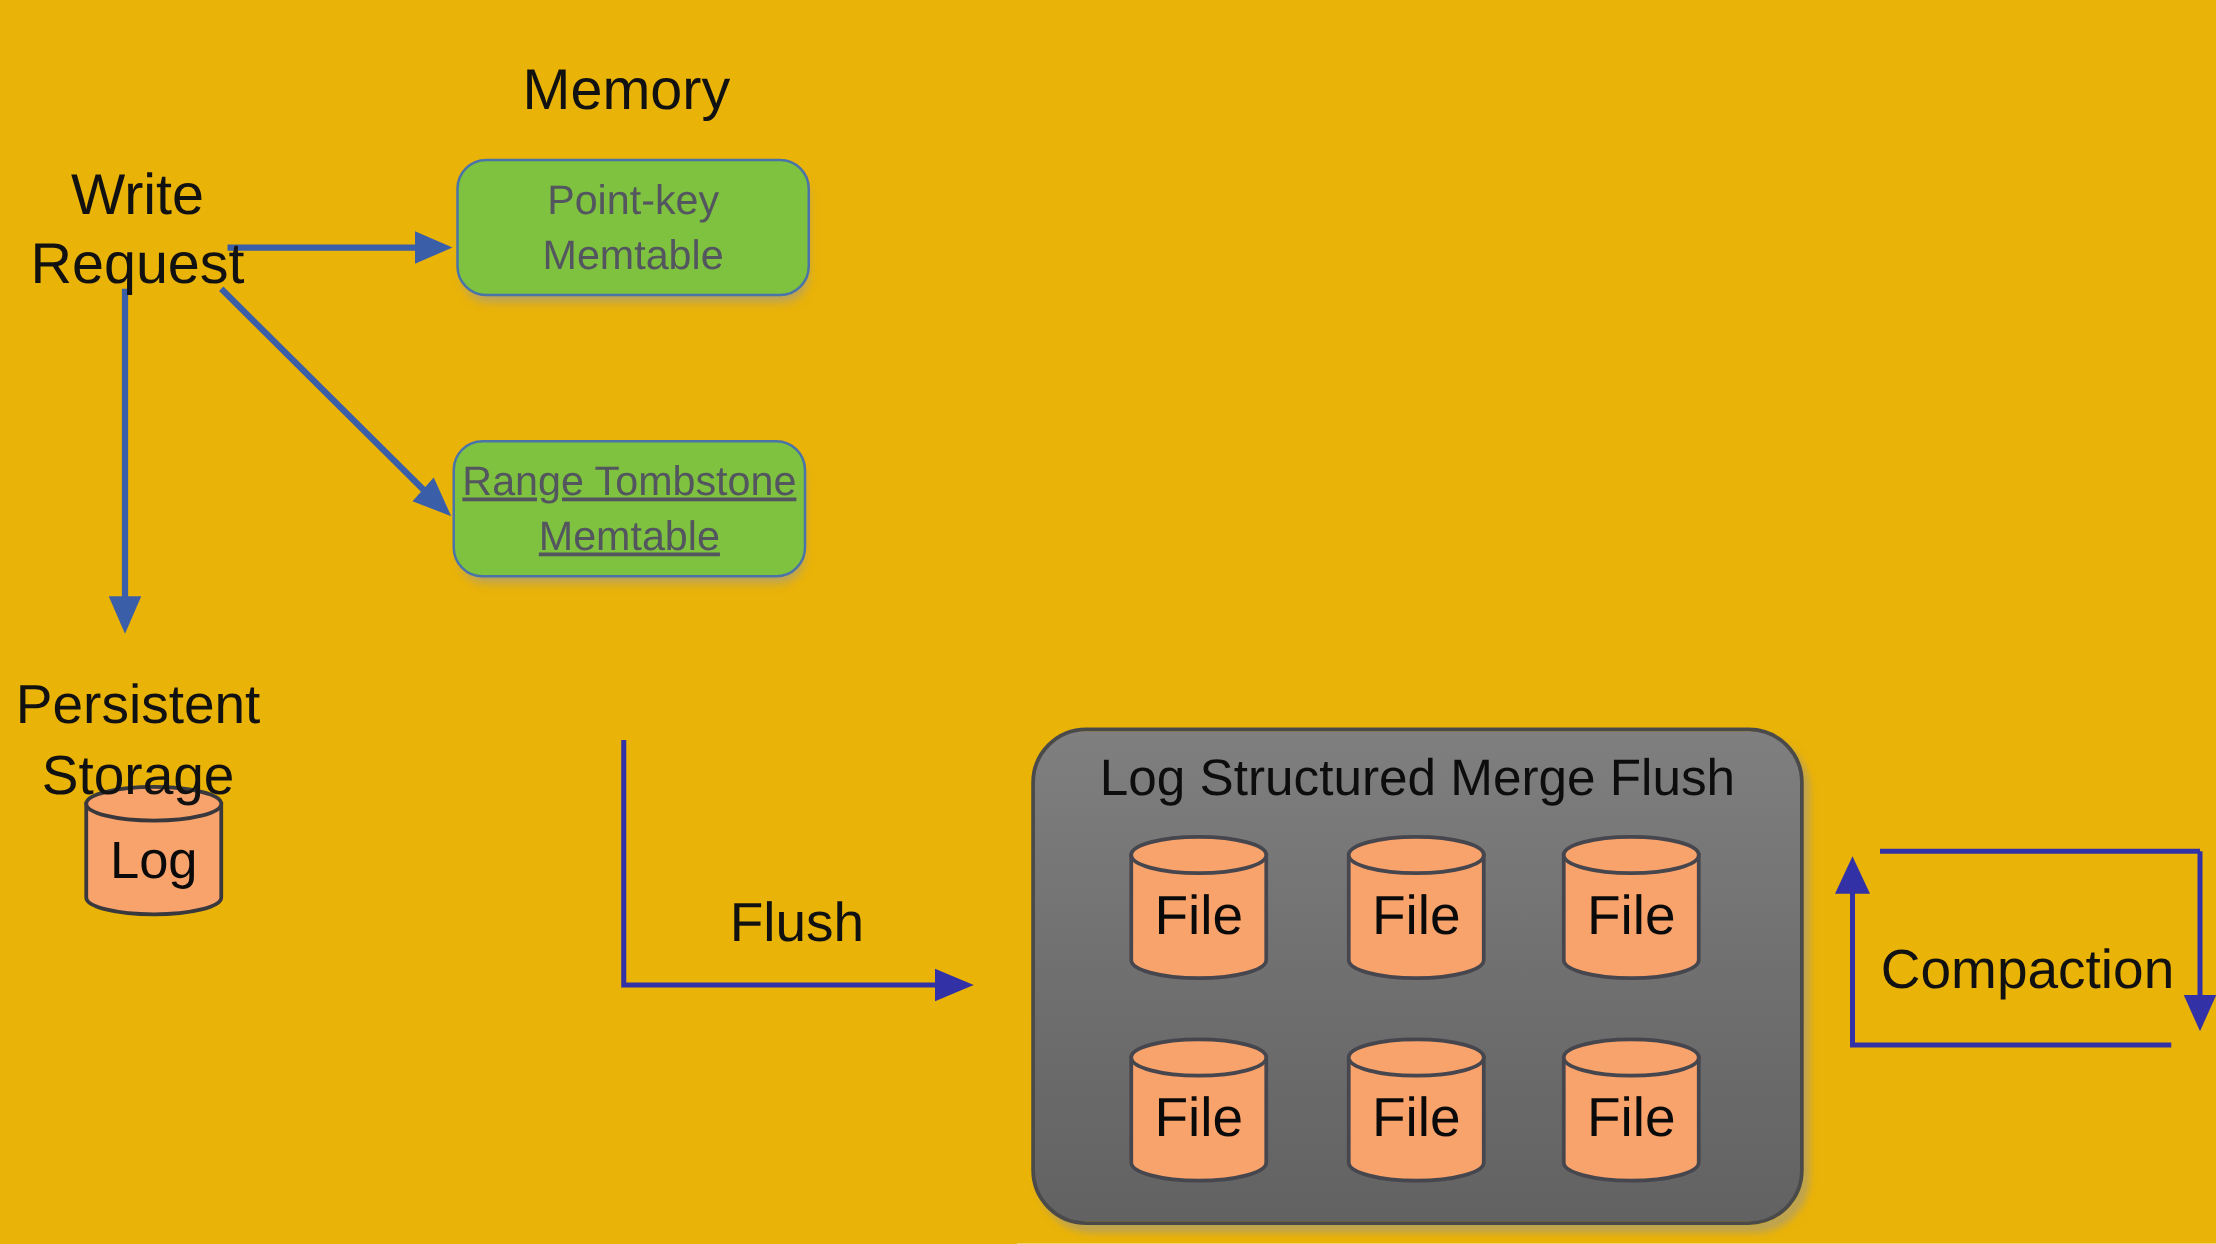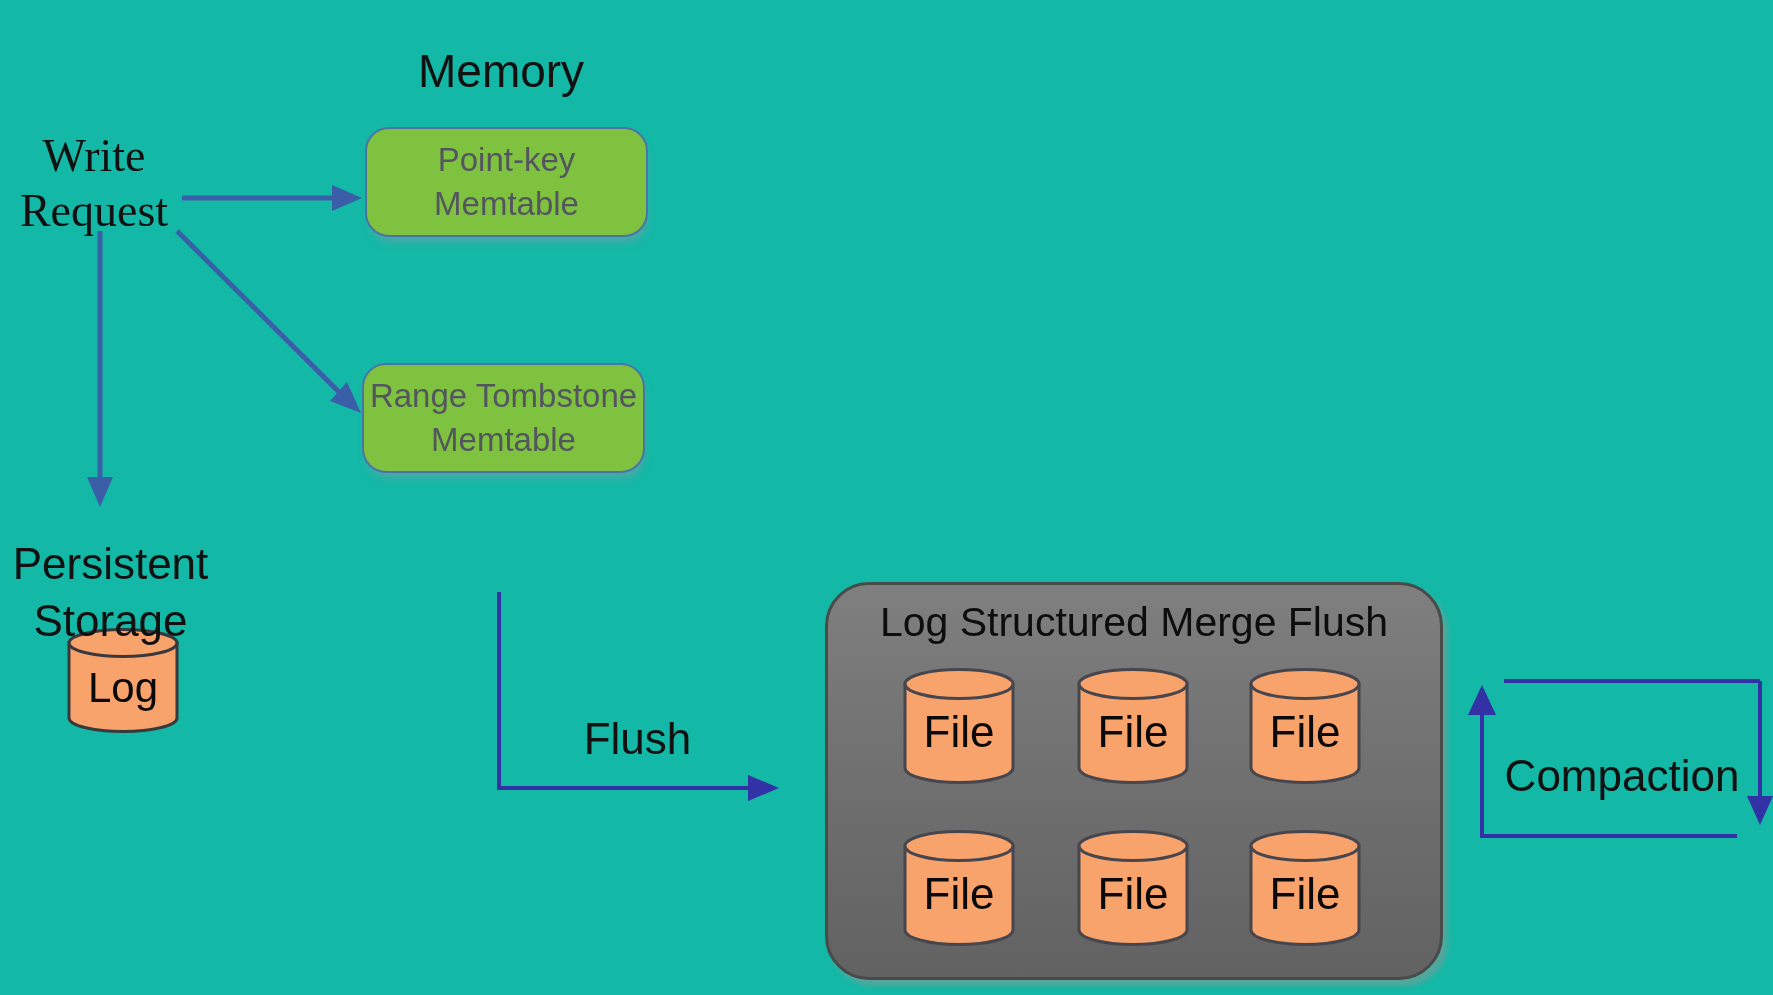--- a/index.html
+++ b/index.html
@@ -11,59 +11,59 @@
     --lsm_fill:#737373;
     --lsm_border:#4A4A4A;
     --write_arrow:#3B5EA9;
     --flow_arrow:#3231A5;
     --label_text:#111111;
   }
   html,body{margin:0;padding:0;background:#ffffff;}
   .canvas{
     position:relative;
     width:1773px;height:995px;
-    background:#14b8a6;
+    background:#eab308;
     overflow:hidden;
     font-family:"Liberation Sans","DejaVu Sans",sans-serif;
     color:var(--label_text);
   }
   .overlay{
     position:absolute;left:0;top:0;width:1773px;height:995px;
     z-index:1;
   }
   .label{
     position:absolute;
     text-align:center;
     color:var(--label_text);
     z-index:3;
     white-space:nowrap;
   }
   .big{font-size:46px;line-height:1.2;}
   .memory-label{left:418px;top:44px;width:165px;}
-  .write-label{left:0px;top:128px;width:188px;font-family:Liberation Serif, serif;}
+  .write-label{left:16px;top:128px;width:188px;}
   .persistent-label{left:8px;top:510px;width:205px;font-size:44px;line-height:1.3;margin-top:25px;}
   .flush-label{left:555px;top:714px;width:165px;font-size:44px;}
   .compaction-label{left:1498px;top:751px;width:248px;font-size:44px;}
 
   .memtable{
     position:absolute;
     width:283px;height:110px;
     background:var(--memtable_fill);
     border:2px solid var(--memtable_border);
     border-radius:24px;
     box-sizing:border-box;
     display:flex;flex-direction:column;align-items:center;justify-content:center;
     font-size:33px;line-height:1.34;
     color:var(--memtable_text);
     z-index:2;
     box-shadow:2px 8px 8px -4px rgba(140,150,170,.55);
     text-align:center;
   }
   .memtable.point-key{left:365px;top:127px;}
-  .memtable.range-tombstone{left:362px;top:363px;}
+  .memtable.range-tombstone{left:362px;top:352px;text-decoration:underline;}
 
   .lsm-box{
     position:absolute;
     left:825px;top:582px;width:618px;height:398px;
     background:linear-gradient(180deg,#7f7f7f 0%,#6e6e6e 55%,#626262 100%);
     border:3px solid var(--lsm_border);
     border-radius:44px;
     box-sizing:border-box;
     z-index:2;
     box-shadow:5px 6px 5px rgba(150,150,150,.5);

